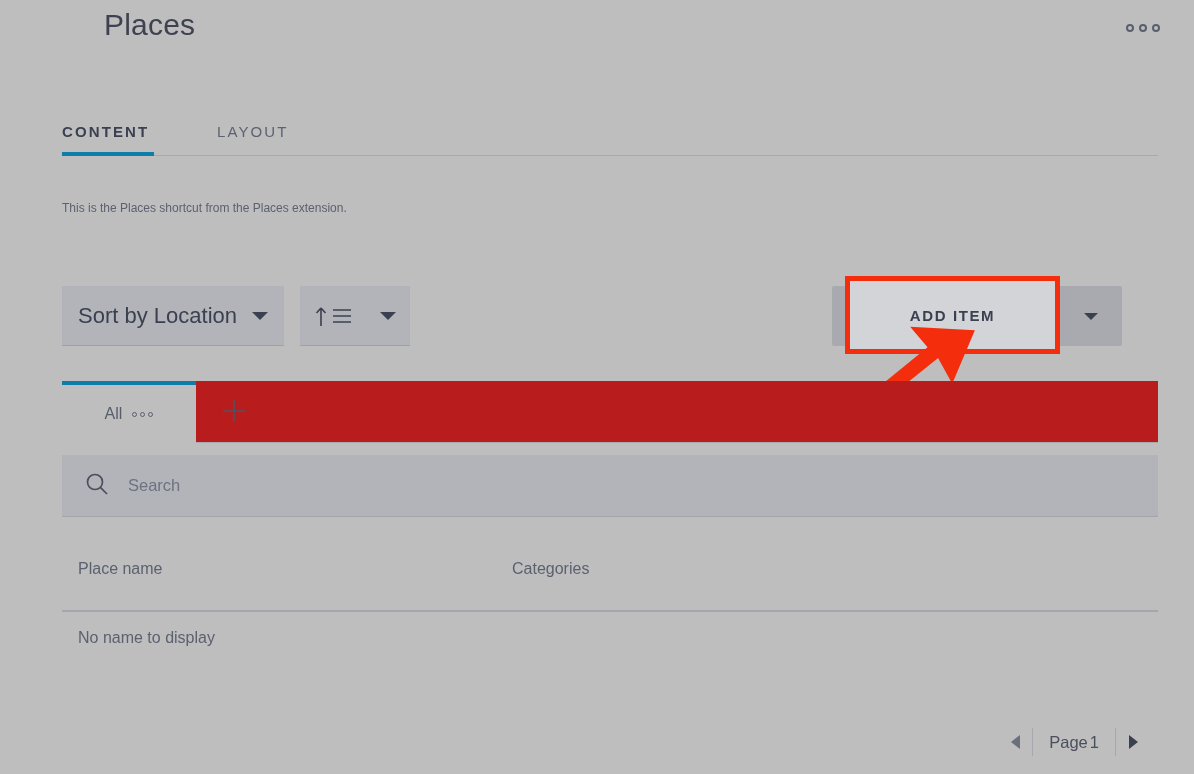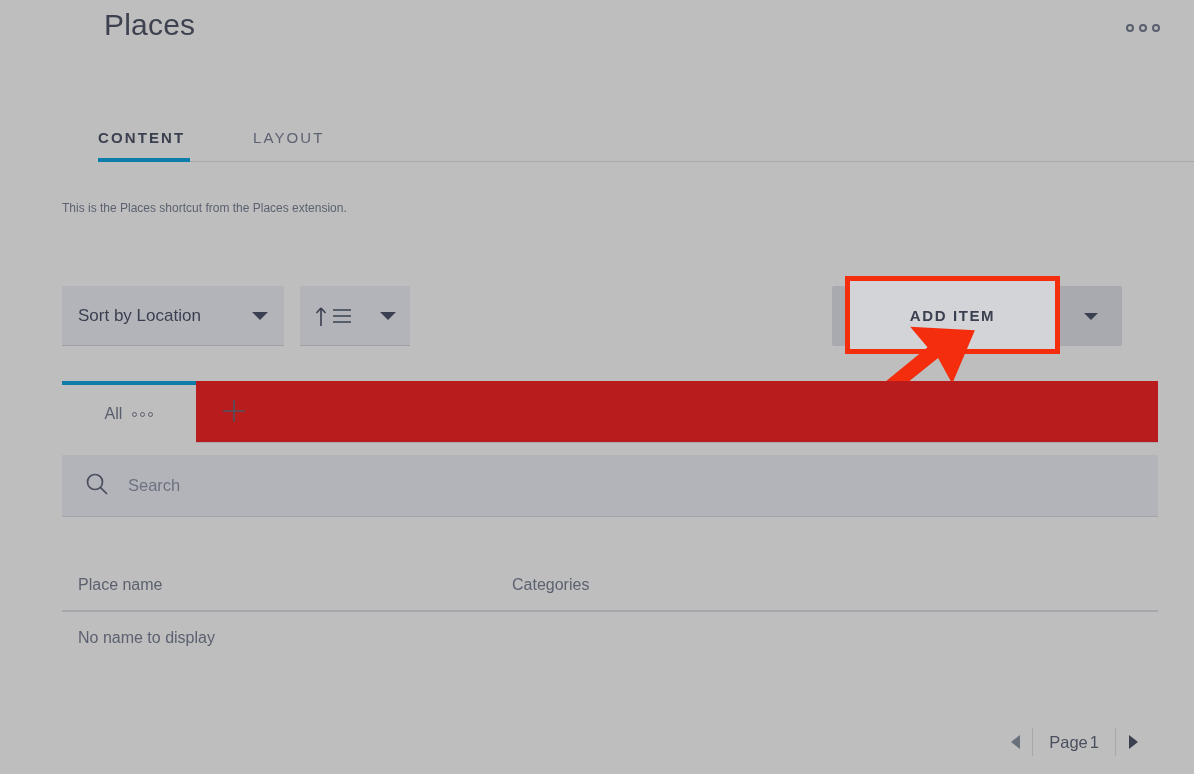--- a/index.html
+++ b/index.html
@@ -34,22 +34,22 @@
   #overflow-menu .dot {
     width: 8px; height: 8px;
     border: 2px solid #5a5f6e;
     border-radius: 50%;
     background: transparent;
   }
 
   
   #maintabs {
     position: absolute;
-    left: 62px; top: 110px;
-    width: 1096px; height: 52px; margin-left: 36px;
+    left: 62px; top: 104px;
+    width: 1096px; height: 52px;
   }
   #maintabs .tabline {
     position: absolute;
     left: 0; bottom: 0;
     width: 100%; height: 1px;
     background: #a9a9a9;
   }
   .maintab {
     position: absolute;
     bottom: 0;
@@ -97,21 +97,21 @@
     top: 0; height: 60px;
     background: #b3b4b9;
     border: none;
     border-bottom: 1px solid #a0a1a6;
     font-family: inherit;
     color: #3b4050;
     display: flex; align-items: center;
     cursor: pointer;
   }
   #sort-select { left: 0; width: 222px; padding: 0 16px; justify-content: space-between; }
-  #sort-select .lbl { font-size: 17px; text-align: right; }
+  #sort-select .lbl { font-size: 22px; text-align: right; }
   #sortdir-select { left: 238px; width: 110px; padding: 0 14px; justify-content: space-between; }
   .caret {
     width: 0; height: 0;
     border-left: 8px solid transparent;
     border-right: 8px solid transparent;
     border-top: 8px solid #3b4050;
   }
 
   .sortasc-icon { display: flex; align-items: center; gap: 4px; }
   .sortasc-icon svg { display: block; }
@@ -235,21 +235,21 @@
 
   
   #table {
     position: absolute;
     left: 62px; top: 560px;
     width: 1096px;
   }
   #table .thead {
     display: flex;
     height: 52px;
-    align-items: center;
+    align-items: flex-start;
     border-bottom: 2px solid #a6a7ac;
   }
   #table .th {
     font-size: 16px;
     color: #5c6170;
   }
   #table .th.c0 { width: 450px; padding-left: 16px; }
   #table .th.c1 { flex: 1; }
   #table .empty-row {
     height: 52px;

